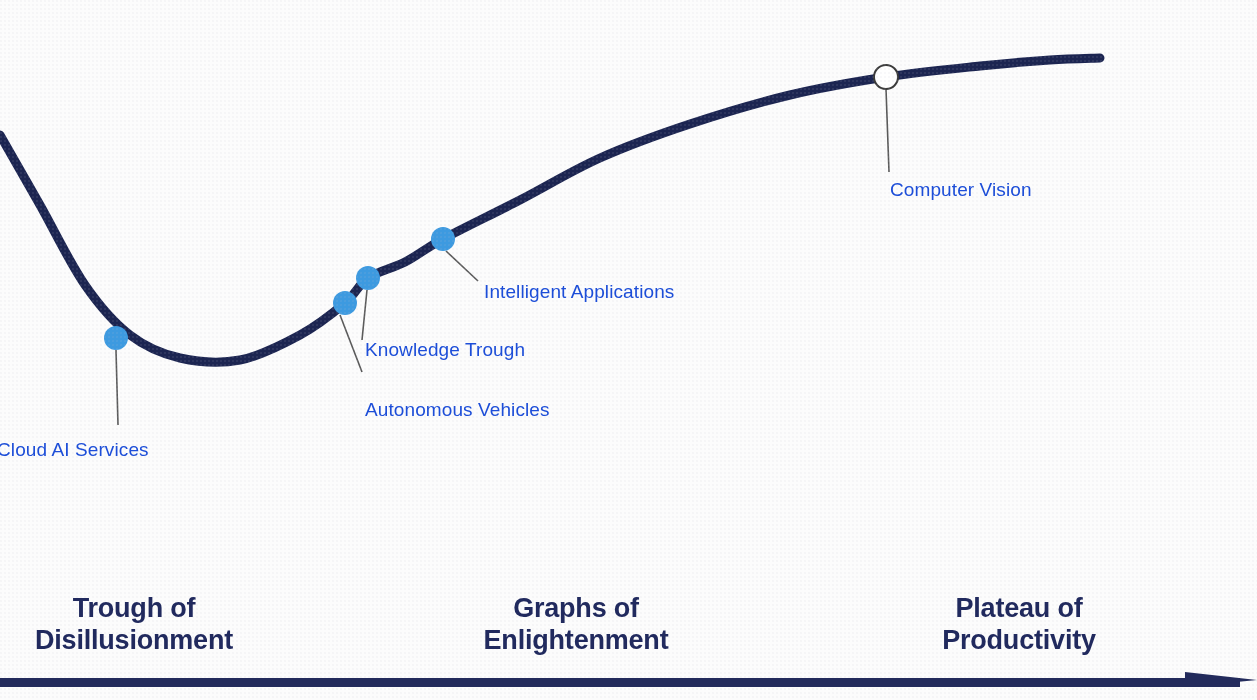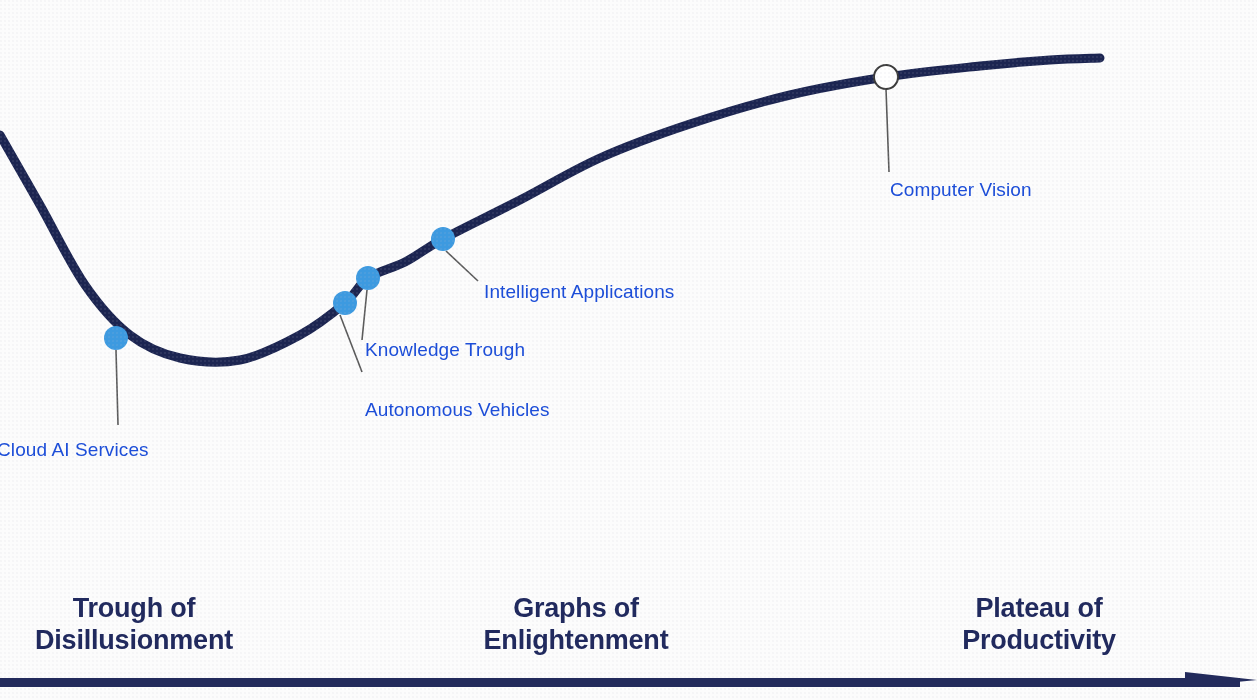--- a/index.html
+++ b/index.html
@@ -111,20 +111,20 @@
       <div class="tech-label" style="left: 365px; top: 340px;">Knowledge Trough</div>
       <div class="tech-label" style="left: 484px; top: 282px; text-align: right;">Intelligent Applications</div>
       <div class="tech-label" style="left: 890px; top: 180px;">Computer Vision</div>
     </div>
 
   <div id="phase-labels">
       <div class="phase-label" style="left: -66px; top: 593px; width: 400px;">Trough of
 Disillusionment</div>
       <div class="phase-label" style="left: 376px; top: 593px; width: 400px;">Graphs of
 Enlightenment</div>
-      <div class="phase-label" style="left: 839px; top: 593px; width: 400px;">Plateau of
+      <div class="phase-label" style="left: 819px; top: 593px; width: 400px;">Plateau of
 Productivity</div>
     </div>
 
   <div class="axis-bar"></div>
   <div class="axis-arrow"></div>
 
 </div>
 
 </body></html>

